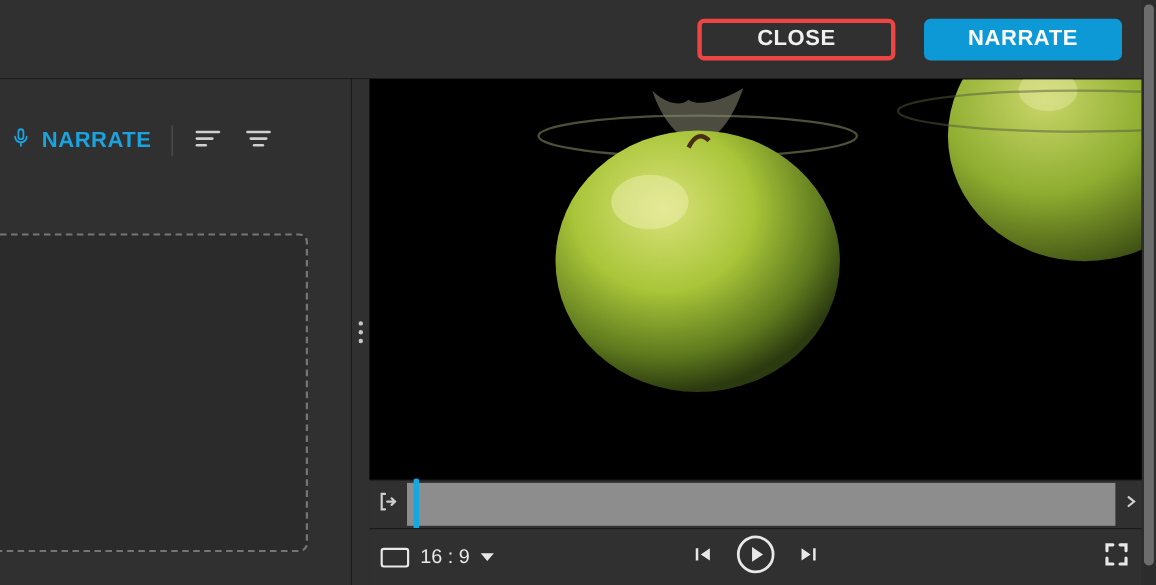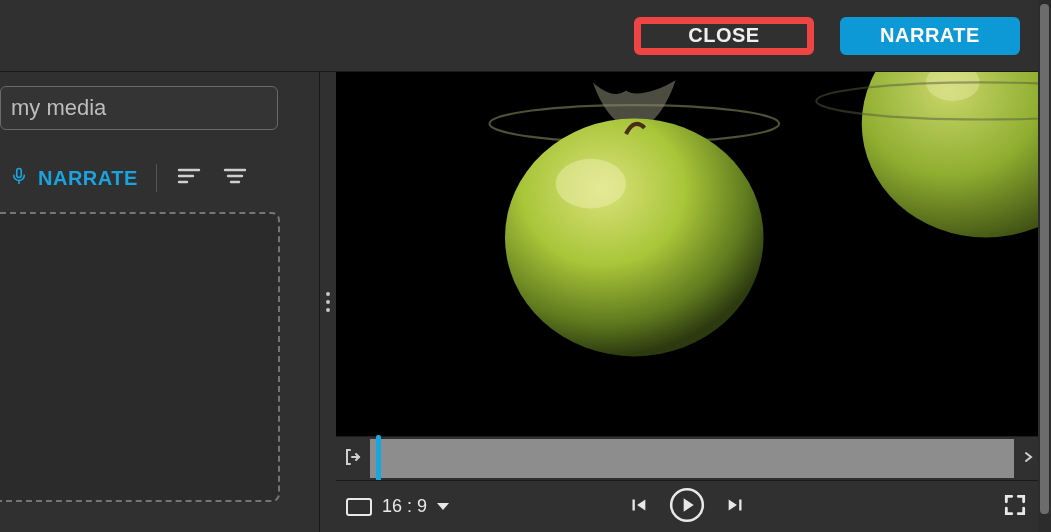--- a/index.html
+++ b/index.html
@@ -32,21 +32,21 @@
     border-radius: 6px;
     font-size: 20px;
     font-weight: 700;
     letter-spacing: 0.5px;
     display: flex;
     align-items: center;
     justify-content: center;
     cursor: pointer;
   }
   .btn-outline {
-    border: 7px solid #ef4444;
+    border: 4px solid #ef4444;
     color: #f0f0f0;
     background: transparent;
   }
   .btn-primary {
     background: #0d99d6;
     color: #fff;
     border: 2px solid #0d99d6;
   }
 
   
@@ -289,23 +289,20 @@
 </style>
 </head>
 <body>
 
 <div class="topbar">
   <div class="btn btn-outline">CLOSE</div>
   <div class="btn btn-primary">NARRATE</div>
 </div>
 
 <div class="left-panel">
-  <div class="search-wrap">
-    <input class="search-input" type="text" placeholder="my media" style="">
-  </div>
 
   <div class="toolbar-row">
     <div class="narrate-btn">
       <span>
         <svg viewBox="0 0 24 24" fill="none" stroke="#1aa3de" stroke-width="2.2" stroke-linecap="round" stroke-linejoin="round">
           <rect x="9" y="2" width="6" height="12" rx="3"></rect>
           <path d="M5 11a7 7 0 0 0 14 0"></path>
           <line x1="12" y1="18" x2="12" y2="22"></line>
         </svg>
       </span>

